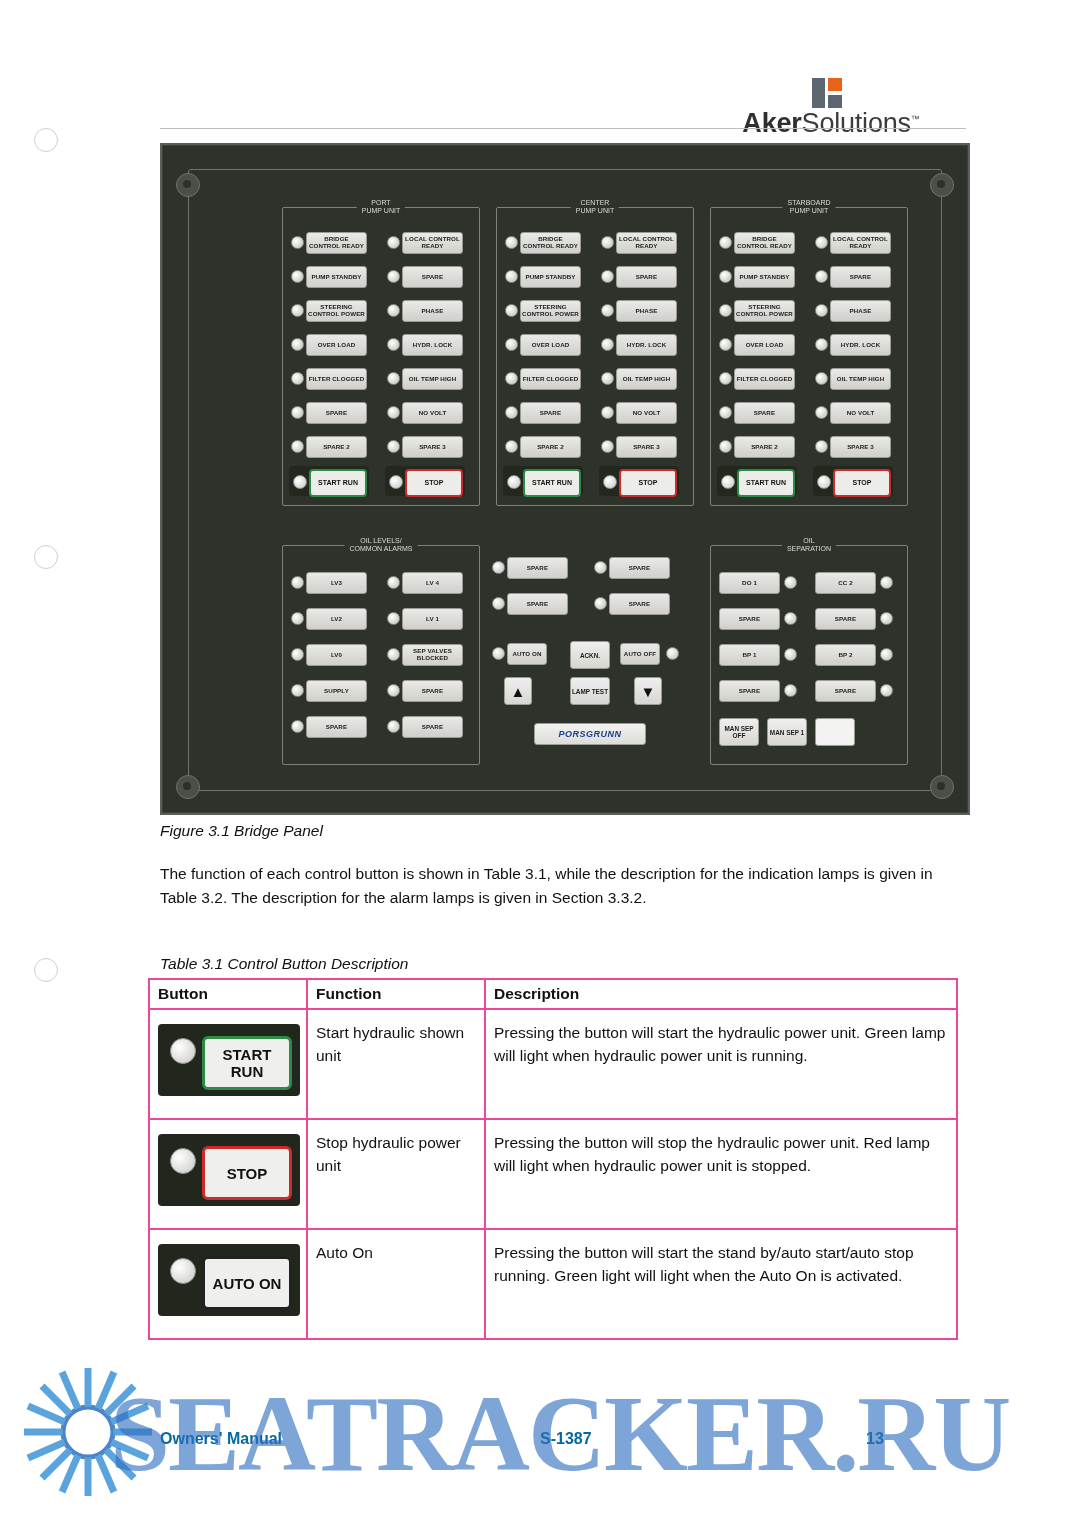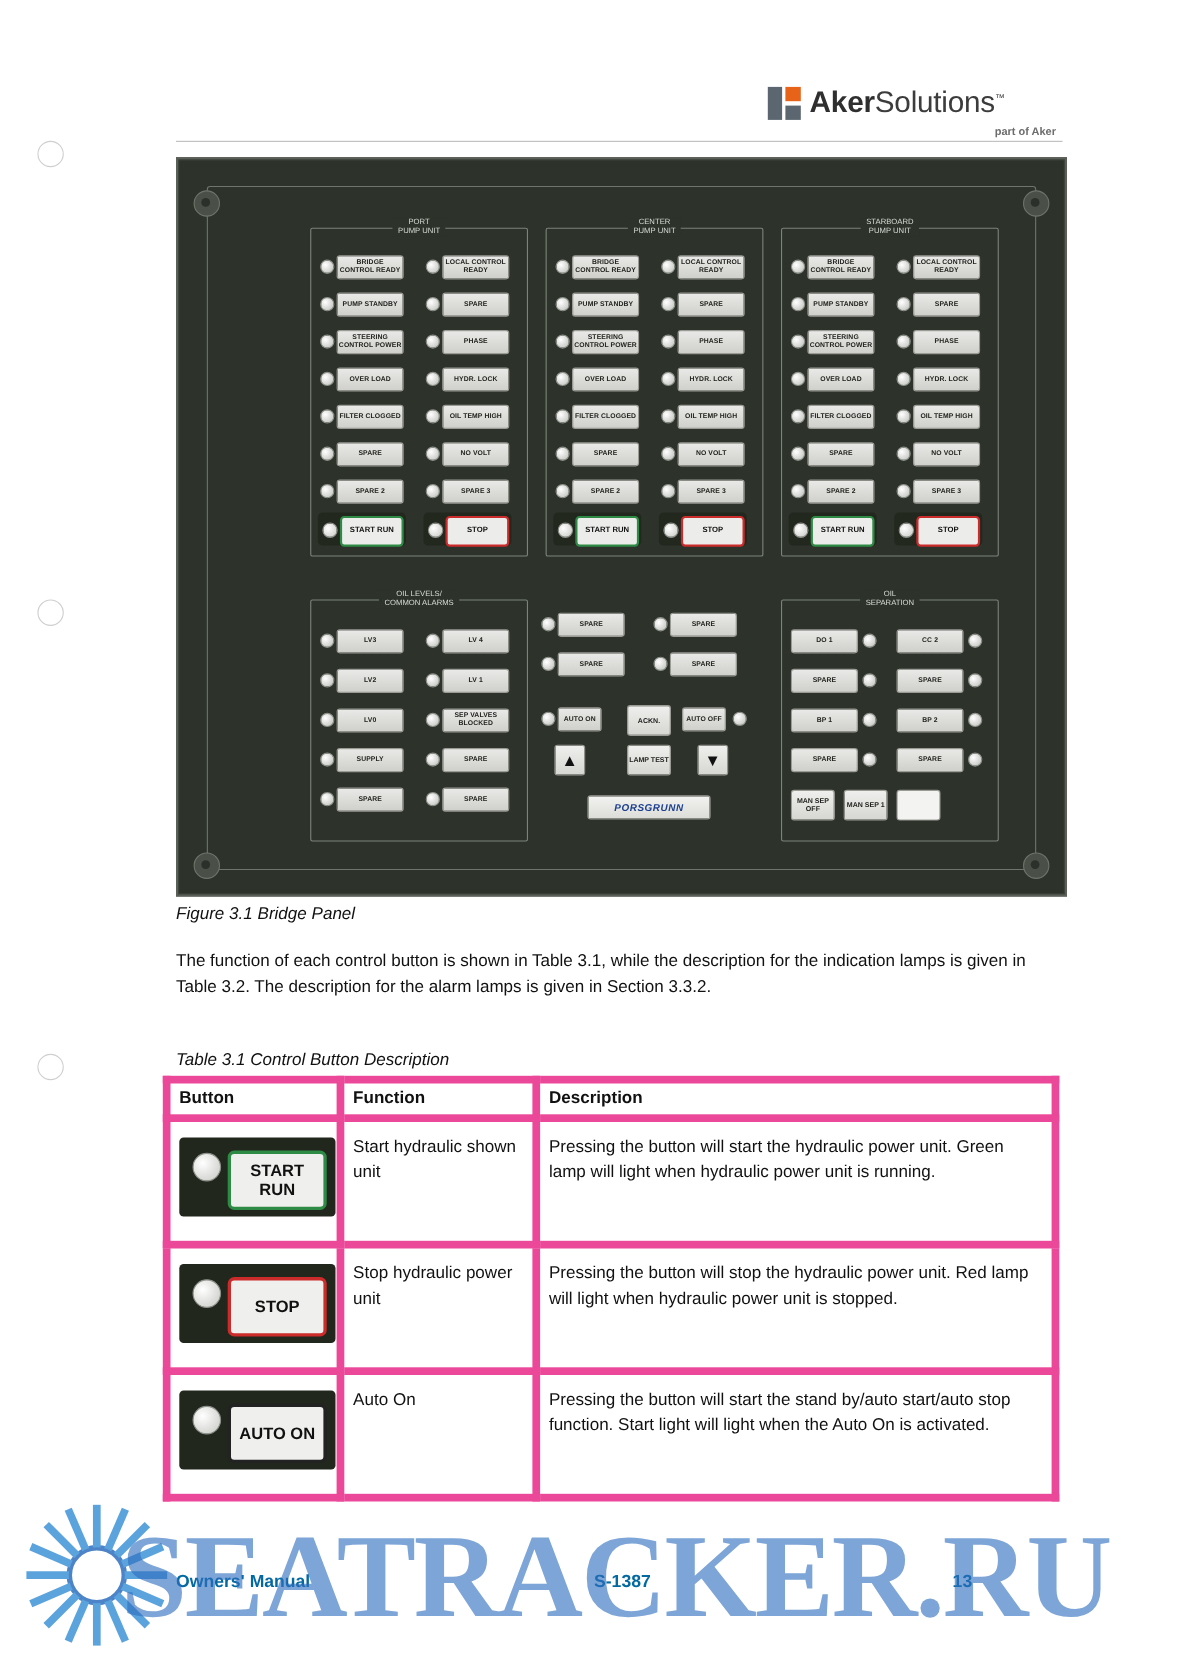--- a/index.html
+++ b/index.html
@@ -10,21 +10,21 @@
     position:relative;
     overflow:hidden;
   }
   .page{position:absolute;left:0;top:0;width:1080px;height:1526px;}
 
   
   .punch{position:absolute;left:34px;width:22px;height:22px;border:1px solid #cfcfcf;border-radius:50%;background:#fff;}
 
   
   .logo-wrap{position:absolute;left:698px;top:78px;width:266px;}
-  .logo-row{display:flex;align-items:center;}
+  .logo-row{display:flex;align-items:center;flex-direction:column;}
   .logo-mark{width:30px;height:30px;position:relative;margin-right:8px;}
   .logo-mark .sq1{position:absolute;left:0;top:0;width:13px;height:30px;background:#5b6670;}
   .logo-mark .sq2{position:absolute;left:16px;top:0;width:14px;height:13px;background:#e8631a;}
   .logo-mark .sq3{position:absolute;left:16px;top:17px;width:14px;height:13px;background:#5b6670;}
   .logo-text{font-size:27px;color:#3c3c3c;letter-spacing:-.2px;}
   .logo-text b{font-weight:bold;color:#2f2f2f;}
   .logo-tm{font-size:9px;vertical-align:super;}
   .logo-sub{text-align:right;font-size:10px;color:#6d6d6d;margin-top:6px;padding-right:4px;font-weight:bold;}
   .logo-rule{position:absolute;left:160px;top:128px;width:806px;height:1px;background:#bdbdbd;}
 
@@ -71,21 +71,21 @@
      border:1px solid #9b9b96;border-radius:3px;display:flex;align-items:center;justify-content:center;
      font-size:9px;font-weight:bold;font-style:italic;color:#1c3f8f;letter-spacing:.5px;}
 
   
   .figcap{position:absolute;left:160px;top:822px;font-size:15.5px;font-style:italic;color:#111;}
   .para{position:absolute;left:160px;top:862px;width:806px;font-size:15.5px;line-height:24px;color:#111;}
   .tabcap{position:absolute;left:160px;top:955px;font-size:15.5px;font-style:italic;color:#111;}
 
   
   table.ctrl{position:absolute;left:148px;top:978px;width:808px;border-collapse:collapse;table-layout:fixed;}
-  table.ctrl th,table.ctrl td{border:7px solid #ec4899;padding:6px 8px;vertical-align:top;font-size:15.5px;color:#111;}
+  table.ctrl th,table.ctrl td{border:2px solid #ec4899;padding:6px 8px;vertical-align:top;font-size:15.5px;color:#111;}
   table.ctrl th{font-weight:bold;text-align:left;font-size:15.5px;padding:5px 8px;}
   table.ctrl td.desc{line-height:23px;padding-top:11px;}
   table.ctrl td.func{line-height:23px;padding-top:11px;}
   col.c1{width:158px;}col.c2{width:178px;}col.c3{width:472px;}
   .btncell{height:96px;vertical-align:middle;padding:0;}
   .btnart{width:142px;height:72px;background:#22271e;border-radius:4px;margin:8px auto;position:relative;}
   .btnart .led{position:absolute;left:12px;top:14px;width:24px;height:24px;border-radius:50%;
      background:radial-gradient(circle at 35% 35%,#ffffff,#c6c8c2);border:1px solid #8e918b;}
   .btnart .cap{position:absolute;left:44px;top:12px;width:84px;height:48px;background:#efefed;
      border:3px solid #2e8b45;border-radius:6px;display:flex;align-items:center;justify-content:center;
@@ -526,21 +526,21 @@
         <td class="desc">Pressing the button will stop the hydraulic power unit. Red lamp will light when hydraulic power unit is stopped.</td>
       </tr>
       <tr>
         <td class="btncell">
           <div class="btnart">
             <div class="led"></div>
             <div class="cap" style="border-color:#222;">AUTO ON</div>
           </div>
         </td>
         <td class="func">Auto On</td>
-        <td class="desc">Pressing the button will start the stand by/auto start/auto stop function. Start light will light when the Auto On is activated.</td>
+        <td class="desc">Pressing the button will start the stand by/auto start/auto stop running. Green light will light when the Auto On is activated.</td>
       </tr>
     </tbody>
   </table>
 
   <div class="footer">
     <span>Owners' Manual</span>
     <span class="mid">S-1387</span>
     <span class="pg">13</span>
   </div>
 

